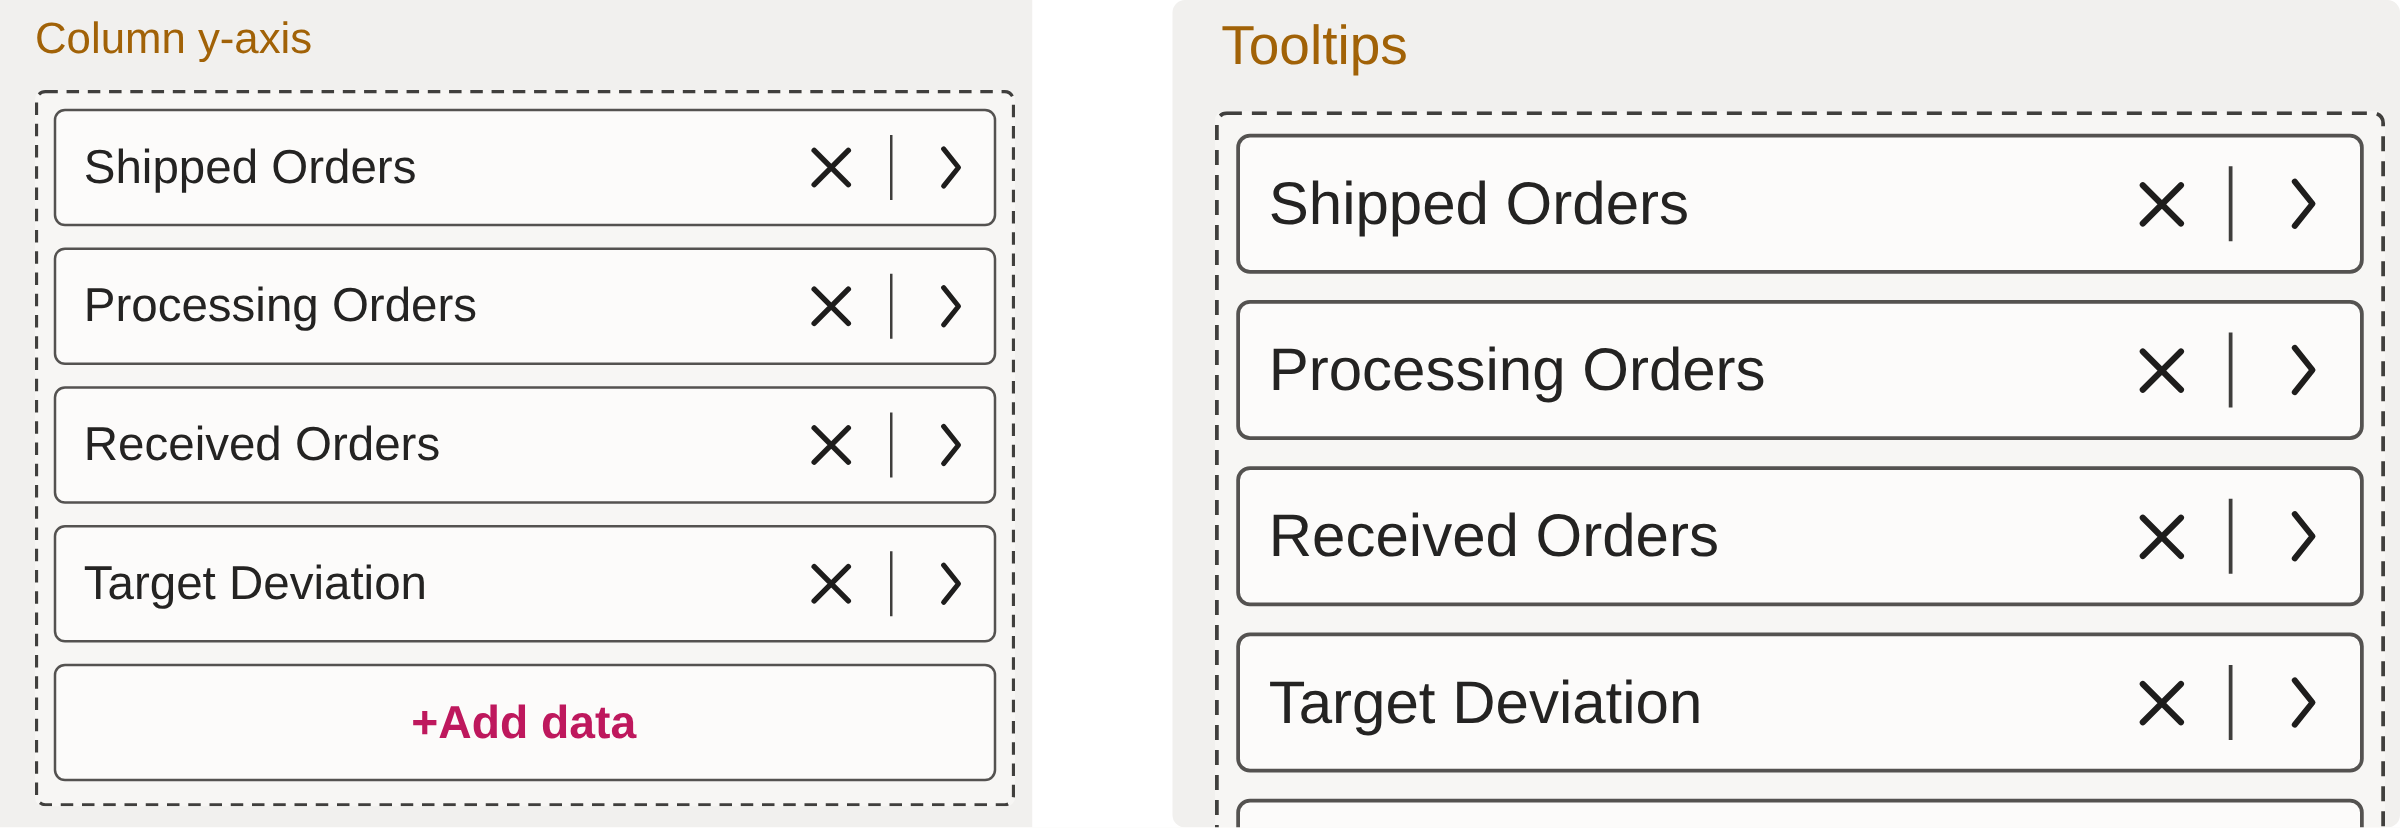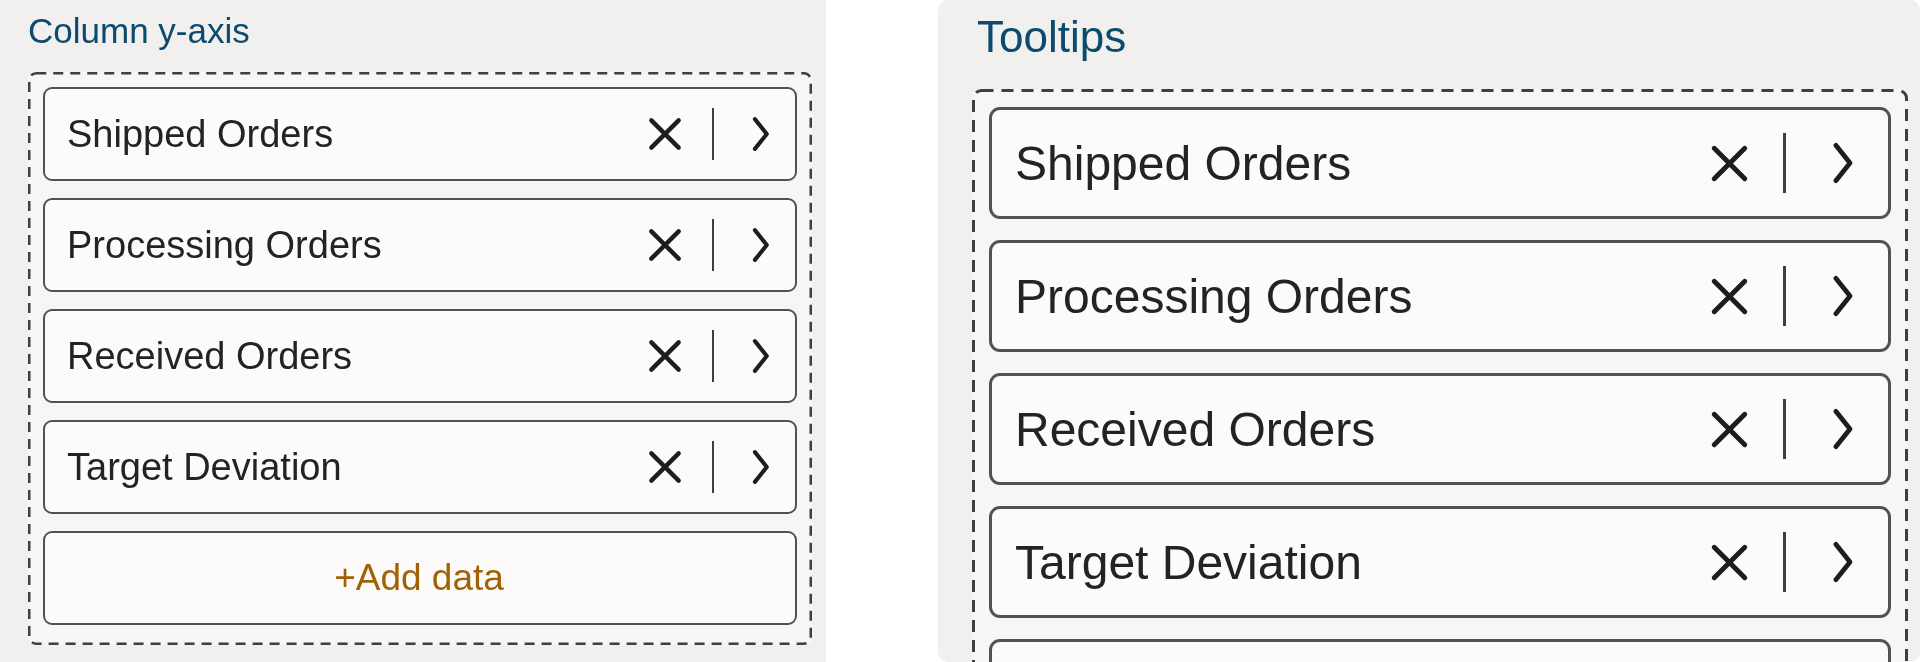--- a/index.html
+++ b/index.html
@@ -22,21 +22,21 @@
   .panel.right { left: 938px; width: 982px; border-radius: 10px; }
   .gap-strip {
     position: absolute;
     top: 0; left: 826px;
     width: 112px; height: 662px;
     background: #ffffff;
   }
   .well-title {
     position: absolute;
     line-height: 1;
-    color: #0c4a6e;
+    color: #a16207;
     white-space: nowrap;
   }
   .panel.left  .well-title { left: 28px; top: 13px; font-size: 35px; }
   .panel.right .well-title { left: 39px; top: 15px; font-size: 44px; }
 
   .dropzone {
     position: absolute;
     box-sizing: border-box;
     background: #f7f6f4;
     border-radius: 7px;
@@ -80,22 +80,22 @@
   .divider { background: #3f3e3c; flex: 0 0 auto; }
   .panel.left  .divider { width: 2px; height: 52px; margin: 0 36px 0 26px; }
   .panel.right .divider { width: 3px; height: 60px; margin: 0 44px 0 30px; }
   .panel.left  .icon-chev { width: 21px; height: 42px; }
   .panel.right .icon-chev { width: 25px; height: 50px; }
 
   button.pill.add-pill {
     width: 100%;
     justify-content: center;
     font-family: "Liberation Sans", sans-serif;
-    font-weight: normal;
-    color: #a16207;
+    font-weight: bold;
+    color: #be185d;
     cursor: pointer;
   }
   .panel.left button.pill.add-pill { font-size: 37px; margin-bottom: 0; }
 </style>
 </head>
 <body>
 
 <div class="stage">
 
   <section class="panel left">

